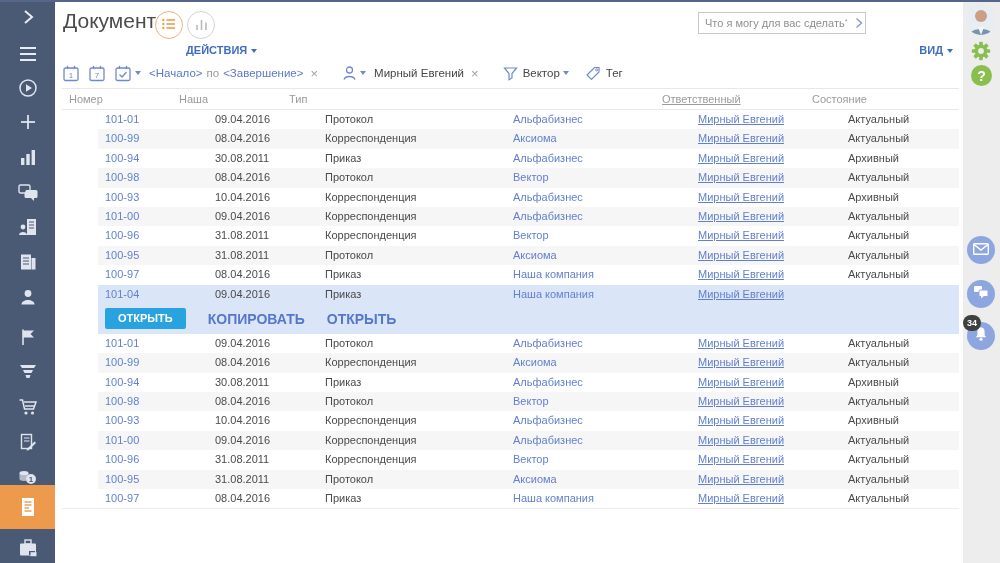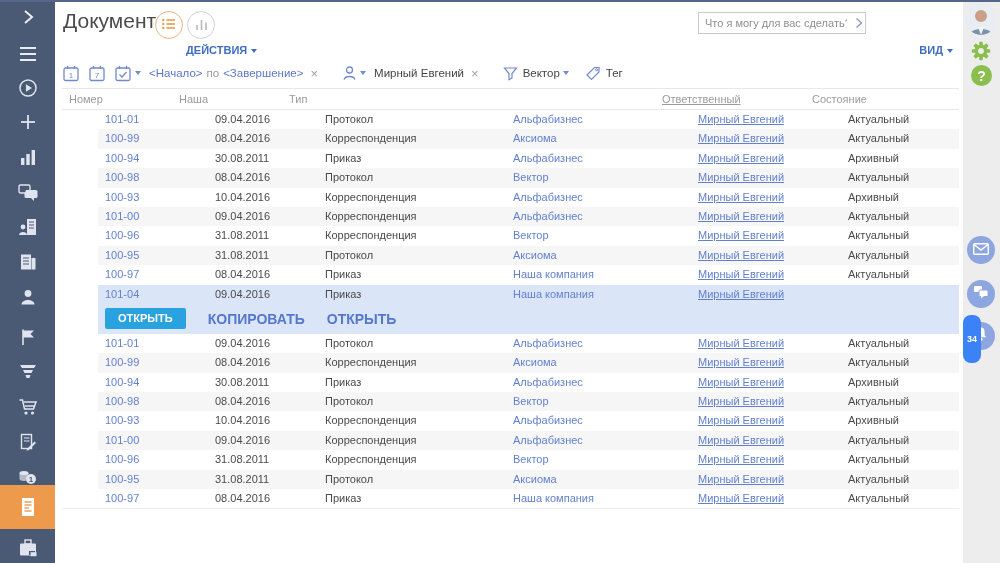--- a/index.html
+++ b/index.html
@@ -12,22 +12,22 @@
   .side-item{position:absolute;left:0;width:55px;height:34px;display:flex;align-items:center;justify-content:center;cursor:pointer;}
   .side-item svg{display:block;}
   .side-item.active{background:#ee9a4d;height:44px;}
 
   
   .rightbar{position:absolute;right:0;top:0;width:37px;height:563px;background:#ededed;z-index:5;}
   .avatar{position:absolute;top:5px;left:3px;width:30px;height:30px;border-radius:50%;overflow:hidden;background:#dfe7ee;}
   .r-ic{position:absolute;left:7px;width:22px;height:22px;}
   .circle-btn{position:absolute;left:4px;width:28px;height:28px;border-radius:50%;background:#8ea6df;display:flex;align-items:center;justify-content:center;}
   .help-btn{background:#8abf4f;color:#fff;font-size:14px;font-weight:bold;width:21px;height:21px;left:8px;}
-  .badge{position:absolute;top:-7px;left:-4px;min-width:16px;height:16px;border-radius:8px;background:#3b82f6;color:#fff;
-         font-size:9px;font-weight:bold;line-height:16px;text-align:center;padding:16px 1px;z-index:2;}
+  .badge{position:absolute;top:-7px;left:-4px;min-width:16px;height:16px;border-radius:8px;background:#404040;color:#fff;
+         font-size:9px;font-weight:bold;line-height:16px;text-align:center;padding:0 1px;z-index:2;}
 
   
   .main{position:absolute;left:55px;top:0;width:908px;height:563px;background:#fff;}
   .page-title{position:absolute;left:8px;top:9px;font-size:21px;color:#4b4b4b;}
   .toggle{position:absolute;top:11px;width:26px;height:26px;border-radius:50%;border:1px solid #d3d3d3;
           display:flex;align-items:center;justify-content:center;cursor:pointer;background:#fff;}
   .toggle.on{border-color:#efb27c;}
   .search{position:absolute;left:643px;top:12px;width:168px;height:22px;border:1px solid #c9c9c9;background:#fff;
           display:flex;align-items:center;box-sizing:border-box;}
   .search input{flex:1;border:0;outline:0;font-size:11px;color:#555;padding:0 6px;background:transparent;

